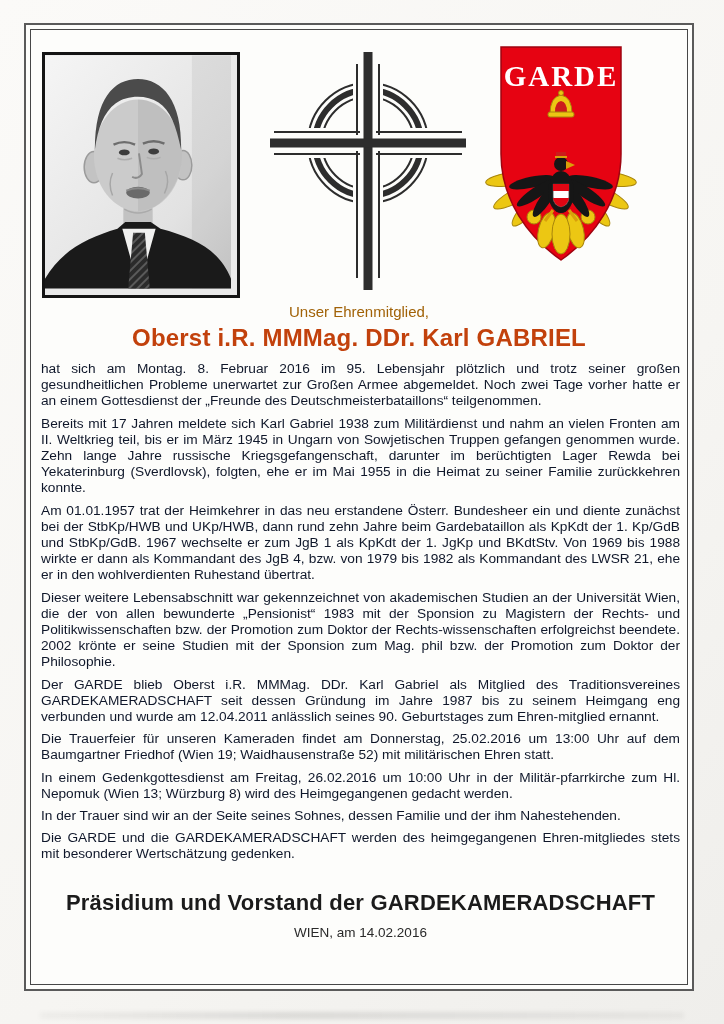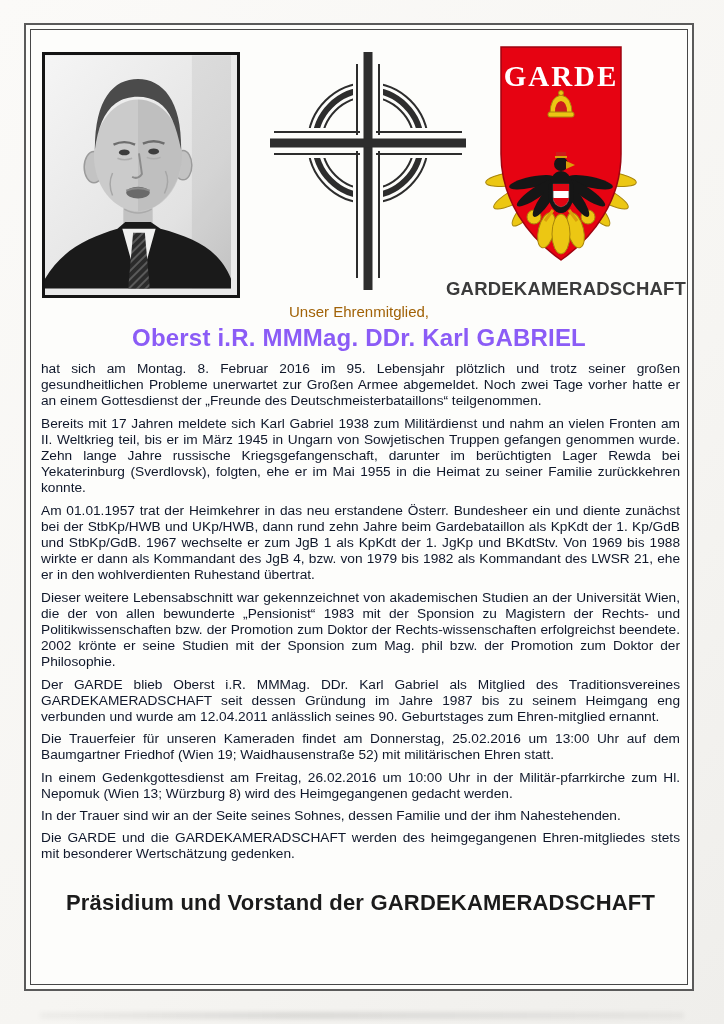--- a/index.html
+++ b/index.html
@@ -47,21 +47,21 @@
     position:absolute;right:1px;top:248px;
     font-size:18.5px;font-weight:bold;color:#3b3b3b;
     letter-spacing:0.2px;white-space:nowrap;
   }
   .honorific{
     position:absolute;top:273px;left:0;right:0;
     text-align:center;font-size:15px;color:#a16207;
   }
   .deceased-name{
     position:absolute;top:294px;left:0;right:0;
-    text-align:center;font-size:24px;font-weight:bold;color:#8b5cf6;
+    text-align:center;font-size:24px;font-weight:bold;color:#c2410c;
     letter-spacing:0.2px;
   }
 
   
   .bodytext{padding:0 7px 0 10px;}
   .para{
     margin:0 0 6px 0;
     font-size:13.7px;line-height:16.2px;
     text-align:justify;color:#0f172a;
   }
@@ -213,36 +213,36 @@
 
                 <g transform="translate(0,8)">
                   <path d="M-8,0 h16 v13 q0,8 -8,10 q-8,-2 -8,-10 Z" fill="#ffffff" stroke="#3a3a3a" stroke-width="0.8"></path>
                   <rect x="-8" y="0" width="16" height="7" fill="#e00613"></rect>
                   <path d="M-8,14 h16 q-1,7 -8,9 q-7,-2 -8,-9 Z" fill="#e00613"></path>
                 </g>
               </g>
             </svg>
           </div>
 
-          <div class="org-label">GARDEKAMERADSCHAFT</div>
           <div class="honorific">Unser Ehrenmitglied,</div>
           <div class="deceased-name">Oberst i.R. MMMag. DDr. Karl GABRIEL</div>
         </div>
 
         <div class="bodytext">
           <p class="para"><span>hat sich am Montag. 8. Februar 2016 im 95. Lebensjahr plötzlich und trotz seiner großen gesundheitlichen Probleme unerwartet zur Großen Armee abgemeldet. Noch zwei Tage vorher hatte er an einem Gottesdienst der „Freunde des Deutschmeisterbataillons“ teilgenommen.</span></p>
           <p class="para"><span>Bereits mit 17 Jahren meldete sich Karl Gabriel 1938 zum Militärdienst und nahm an vielen Fronten am II. Weltkrieg teil, bis er im März 1945 in Ungarn von Sowjetischen Truppen gefangen genommen wurde. Zehn lange Jahre russische Kriegsgefangenschaft, darunter im berüchtigten Lager Rewda bei Yekaterinburg (Sverdlovsk), folgten, ehe er im Mai 1955 in die Heimat zu seiner Familie zurückkehren konnte.</span></p>
           <p class="para"><span>Am 01.01.1957 trat der Heimkehrer in das neu erstandene Österr. Bundesheer ein und diente zunächst bei der StbKp/HWB und UKp/HWB, dann rund zehn Jahre beim Gardebataillon als KpKdt der 1. Kp/GdB und StbKp/GdB. 1967 wechselte er zum JgB 1 als KpKdt der 1. JgKp und BKdtStv. Von 1969 bis 1988 wirkte er dann als Kommandant des JgB 4, bzw. von 1979 bis 1982 als Kommandant des LWSR 21, ehe er in den wohlverdienten Ruhestand übertrat.</span></p>
           <p class="para"><span>Dieser weitere Lebensabschnitt war gekennzeichnet von akademischen Studien an der Universität Wien, die der von allen bewunderte „Pensionist“ 1983 mit der Sponsion zu Magistern der Rechts- und Politikwissenschaften bzw. der Promotion zum Doktor der Rechts-wissenschaften erfolgreichst beendete. 2002 krönte er seine Studien mit der Sponsion zum Mag. phil bzw. der Promotion zum Doktor der Philosophie.</span></p>
           <p class="para"><span>Der GARDE blieb Oberst i.R. MMMag. DDr. Karl Gabriel als Mitglied des Traditionsvereines GARDEKAMERADSCHAFT seit dessen Gründung im Jahre 1987 bis zu seinem Heimgang eng verbunden und wurde am 12.04.2011 anlässlich seines 90. Geburtstages zum Ehren-mitglied ernannt.</span></p>
           <p class="para"><span>Die </span><b>Trauerfeier</b><span> für unseren Kameraden findet am </span><b>Donnerstag, 25.02.2016 um 13:00 Uhr auf dem Baumgartner Friedhof</b><span> (Wien 19; Waidhausenstraße 52) mit militärischen Ehren statt.</span></p>
           <p class="para"><span>In einem </span><b>Gedenkgottesdienst am Freitag, 26.02.2016 um 10:00 Uhr in der Militär-pfarrkirche zum Hl. Nepomuk</b><span> (Wien 13; Würzburg 8) wird des Heimgegangenen gedacht werden.</span></p>
           <p class="para"><span>In der Trauer sind wir an der Seite seines Sohnes, dessen Familie und der ihm Nahestehenden.</span></p>
           <p class="para"><span>Die GARDE und die GARDEKAMERADSCHAFT werden des heimgegangenen Ehren-mitgliedes stets mit besonderer Wertschätzung gedenken.</span></p>
 
           <div class="signature">Präsidium und Vorstand der GARDEKAMERADSCHAFT</div>
+          <div class="dateline">WIEN, am 14.02.2016</div>
         </div>
 
       </div>
     </div>
   </div>
   <div class="scan-streak"></div>
 </div>
 
 </body></html>

